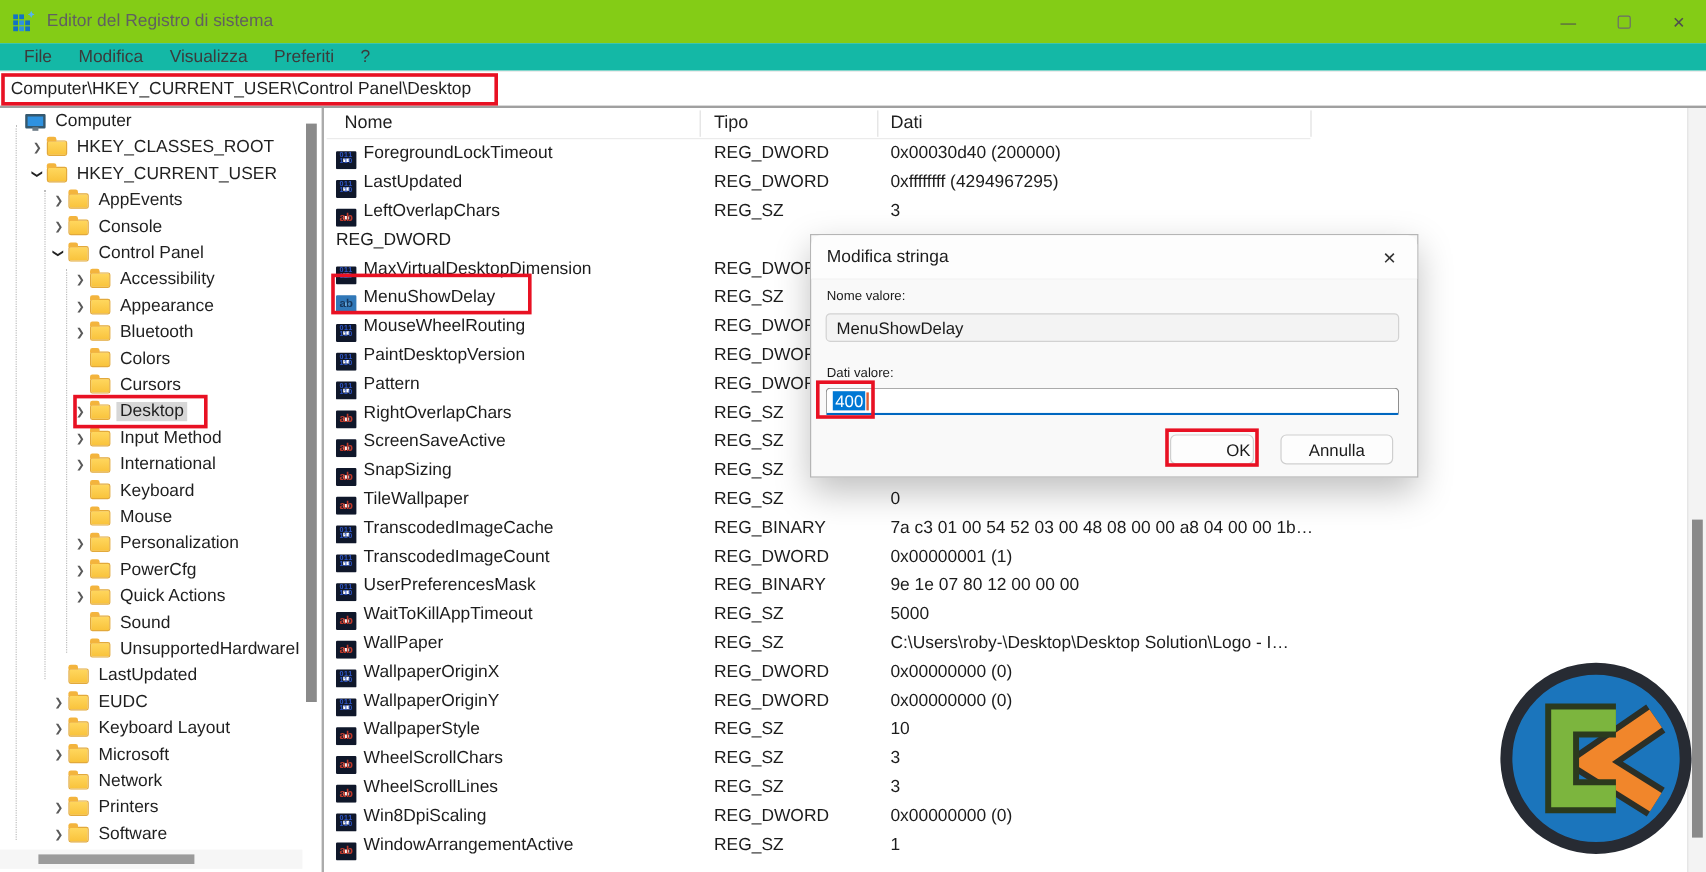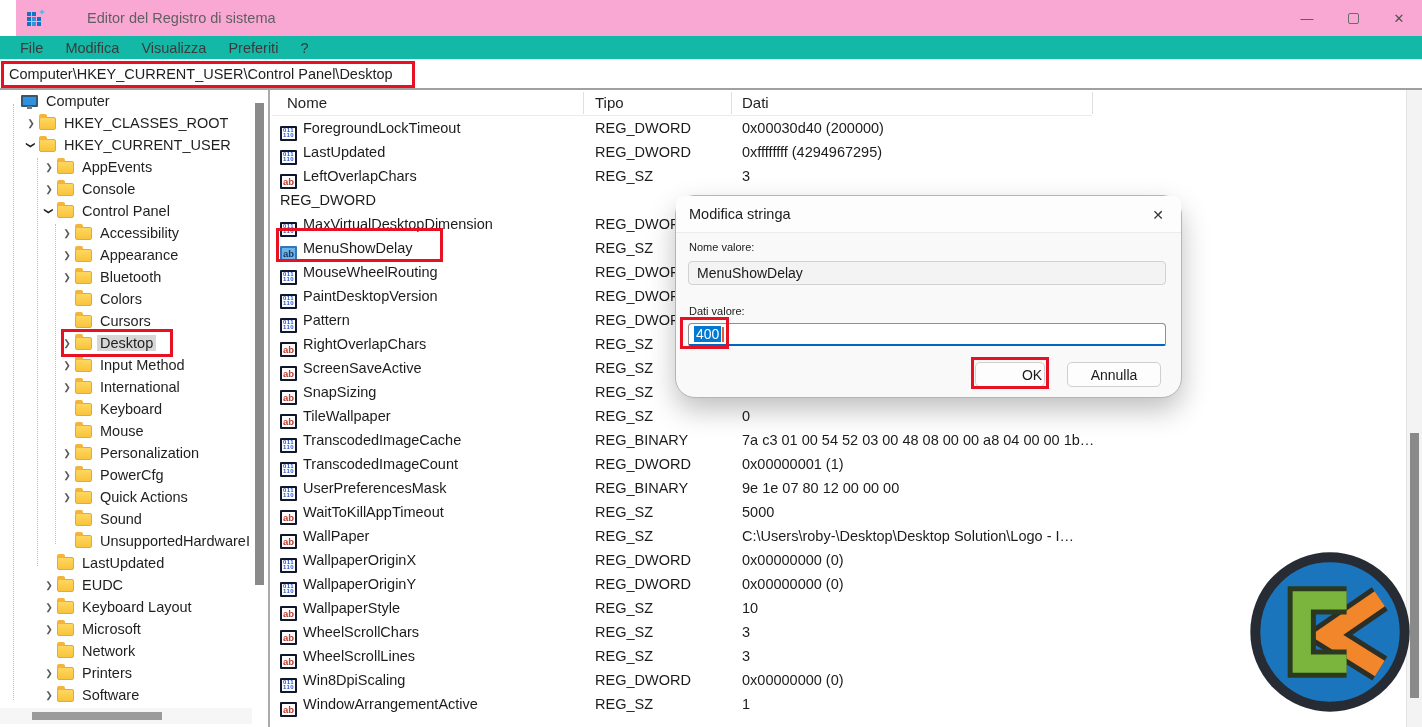--- a/index.html
+++ b/index.html
@@ -1,21 +1,21 @@
 <!DOCTYPE html>
 <html><head>
 <meta charset="utf-8">
 <style>
   * { box-sizing: border-box; margin: 0; padding: 0; }
   html,body { width:1422px; height:727px; overflow:hidden; background:#fff;
               font-family:"Liberation Sans", sans-serif; position:relative; }
 
   
-  .titlebar { position:absolute; left:16px; top:0; right:0; height:36px; background:#f9a8d4;
-              display:flex; align-items:center;gap:32px; }
+  .titlebar { position:absolute; left:0; top:0; right:0; height:36px; background:#84cc16;
+              display:flex; align-items:center; }
   .app-icon { width:18px; height:18px; margin-left:11px; position:relative; flex:0 0 auto; }
   .app-icon .grid { position:absolute; left:0; top:3px; width:14px; height:14px;
     background:
       linear-gradient(#1273c4,#1273c4) 0 0/4px 4px no-repeat,
       linear-gradient(#1273c4,#1273c4) 5px 0/4px 4px no-repeat,
       linear-gradient(#1273c4,#1273c4) 0 5px/4px 4px no-repeat,
       linear-gradient(#2f93dd,#2f93dd) 5px 5px/4px 4px no-repeat,
       linear-gradient(#1273c4,#1273c4) 10px 5px/4px 4px no-repeat,
       linear-gradient(#1273c4,#1273c4) 0 10px/4px 4px no-repeat,
       linear-gradient(#2f93dd,#2f93dd) 5px 10px/4px 4px no-repeat,
@@ -65,33 +65,33 @@
   .hcol.nome { left:15px; } .hcol.tipo { left:323px; } .hcol.dati { left:470px; }
   .hsep { position:absolute; top:2px; width:1px; height:22px; background:#e0e0e0; }
   .hsep.s1 { left:311px; } .hsep.s2 { left:459px; } .hsep.s3 { left:820px; }
   .hrule { position:absolute; left:0; top:25px; width:820px; height:1px; background:#ebebeb; }
 
   .vrow { height:24px; display:flex; align-items:center; padding-left:8px; font-size:14.5px; color:#1c1c1c; }
   .c-name { width:315px; display:flex; align-items:center; overflow:hidden; white-space:nowrap; }
   .c-type { width:147px; white-space:nowrap; }
   .c-data { flex:1; white-space:nowrap; overflow:hidden; }
   .vicon { width:17px; height:15px; flex:0 0 auto; margin-right:6px; background:#fff;
-           border:2px solid #0f172a; border-radius:1px; display:flex; flex-direction:column;
+           border:6px solid #0f172a; border-radius:1px; display:flex; flex-direction:column;
            align-items:center; justify-content:center;margin-top:10px; }
   .vicon.sz { color:#c0392b; font-weight:bold; font-size:9.5px; line-height:9px; }
   .vicon.dw, .vicon.bin { color:#2d54c4; font-weight:bold; font-size:6px; line-height:5.5px; letter-spacing:.5px; }
   .vicon.selicon { background:#6db3e8; border-color:#3178b8; color:#16365c; }
 
   .list-vtrack { position:absolute; right:0; top:90px; width:16px; bottom:0; background:#f3f3f3;
                  border-left:1px solid #e3e3e3; }
   .list-vthumb { position:absolute; right:3px; top:433px; width:9px; height:265px; background:#8a8a8a; }
 
   
   .dialog { position:absolute; left:675px; top:195px; width:507px; height:203px; background:#f9f9f9;
-            border:1px solid #b5b5b5; border-radius:20px; box-shadow:0 12px 28px rgba(0,0,0,.25); z-index:40; }
+            border:1px solid #b5b5b5; border-radius:0; box-shadow:0 12px 28px rgba(0,0,0,.25); z-index:40; }
   .dlg-titlebar { position:absolute; left:0; top:0; right:0; height:37px; background:#fdfdfd;
                   border-bottom:1px solid #ececec; border-radius:8px 8px 0 0; }
   .dlg-title { position:absolute; left:13px; top:10px; font-size:14.5px; color:#1b1b1b; }
   .dlg-close { position:absolute; right:8px; top:5px; width:30px; height:27px; display:flex;
                align-items:center; justify-content:center; font-size:14px; color:#333; }
   .dlg-label { position:absolute; left:13px; font-size:11px; color:#1a1a1a; }
   .lbl-name { top:45px; } .lbl-data { top:109px; }
   .inp-name { position:absolute; left:12px; right:15px; top:65px; height:24px; background:#f3f3f3;
               border:1px solid #d2d2d2; border-radius:4px; display:flex; align-items:center;
               padding-left:8px; font-size:14px; color:#1a1a1a; }

